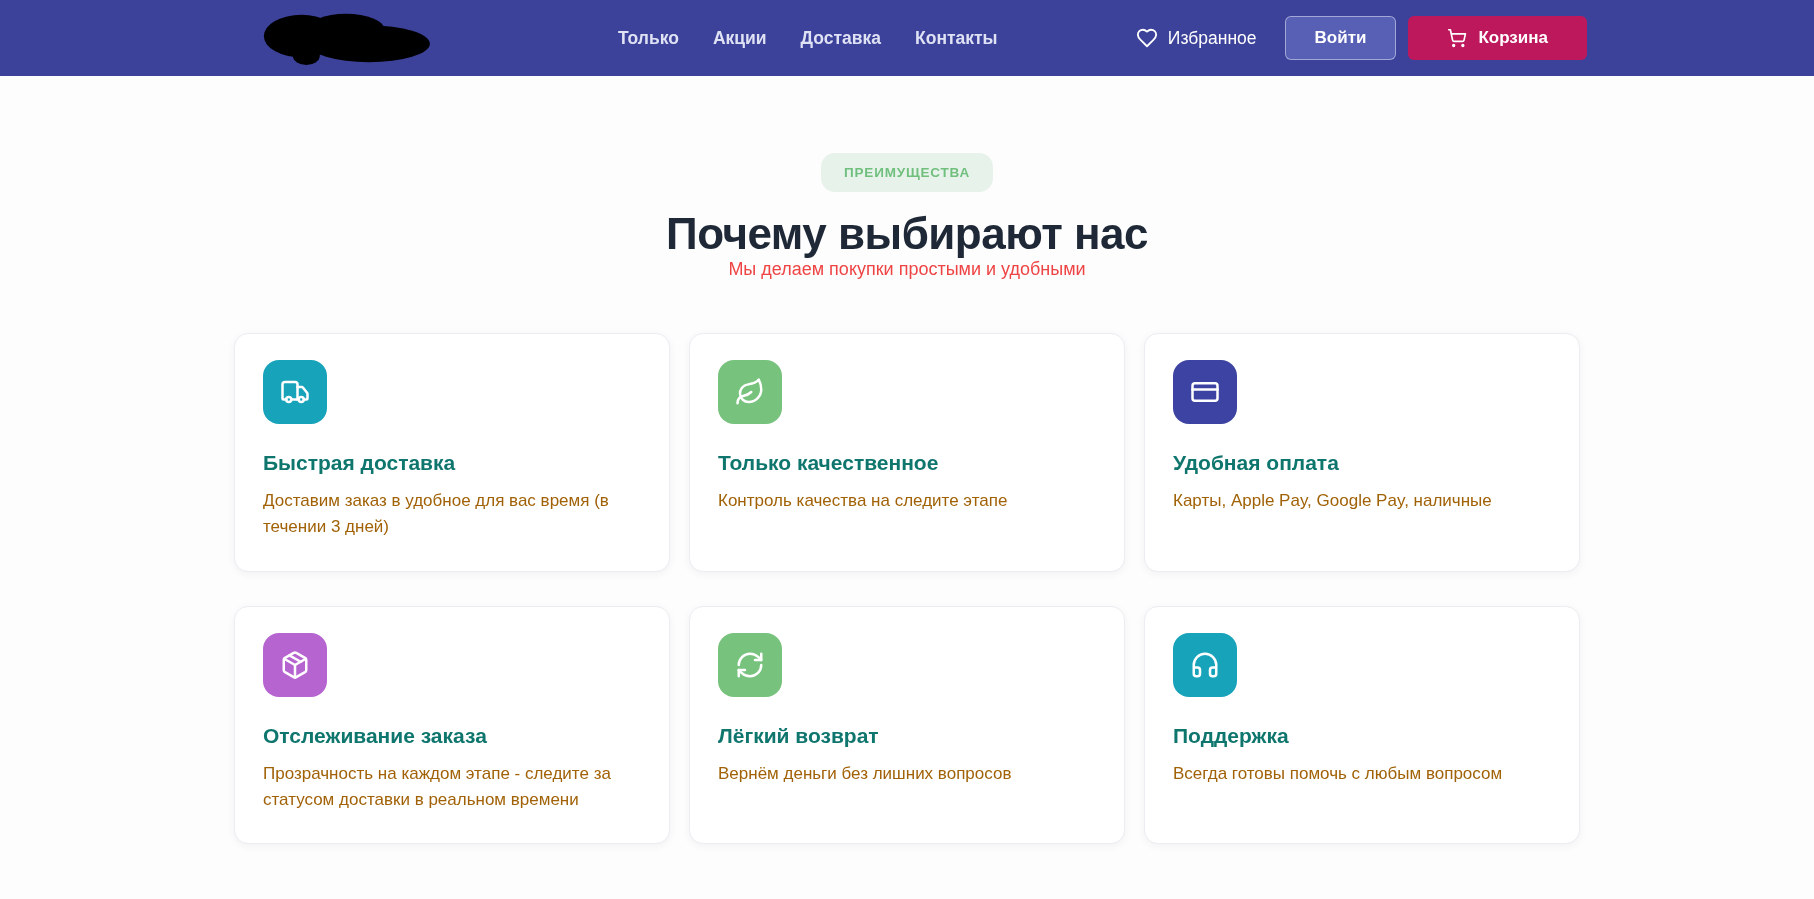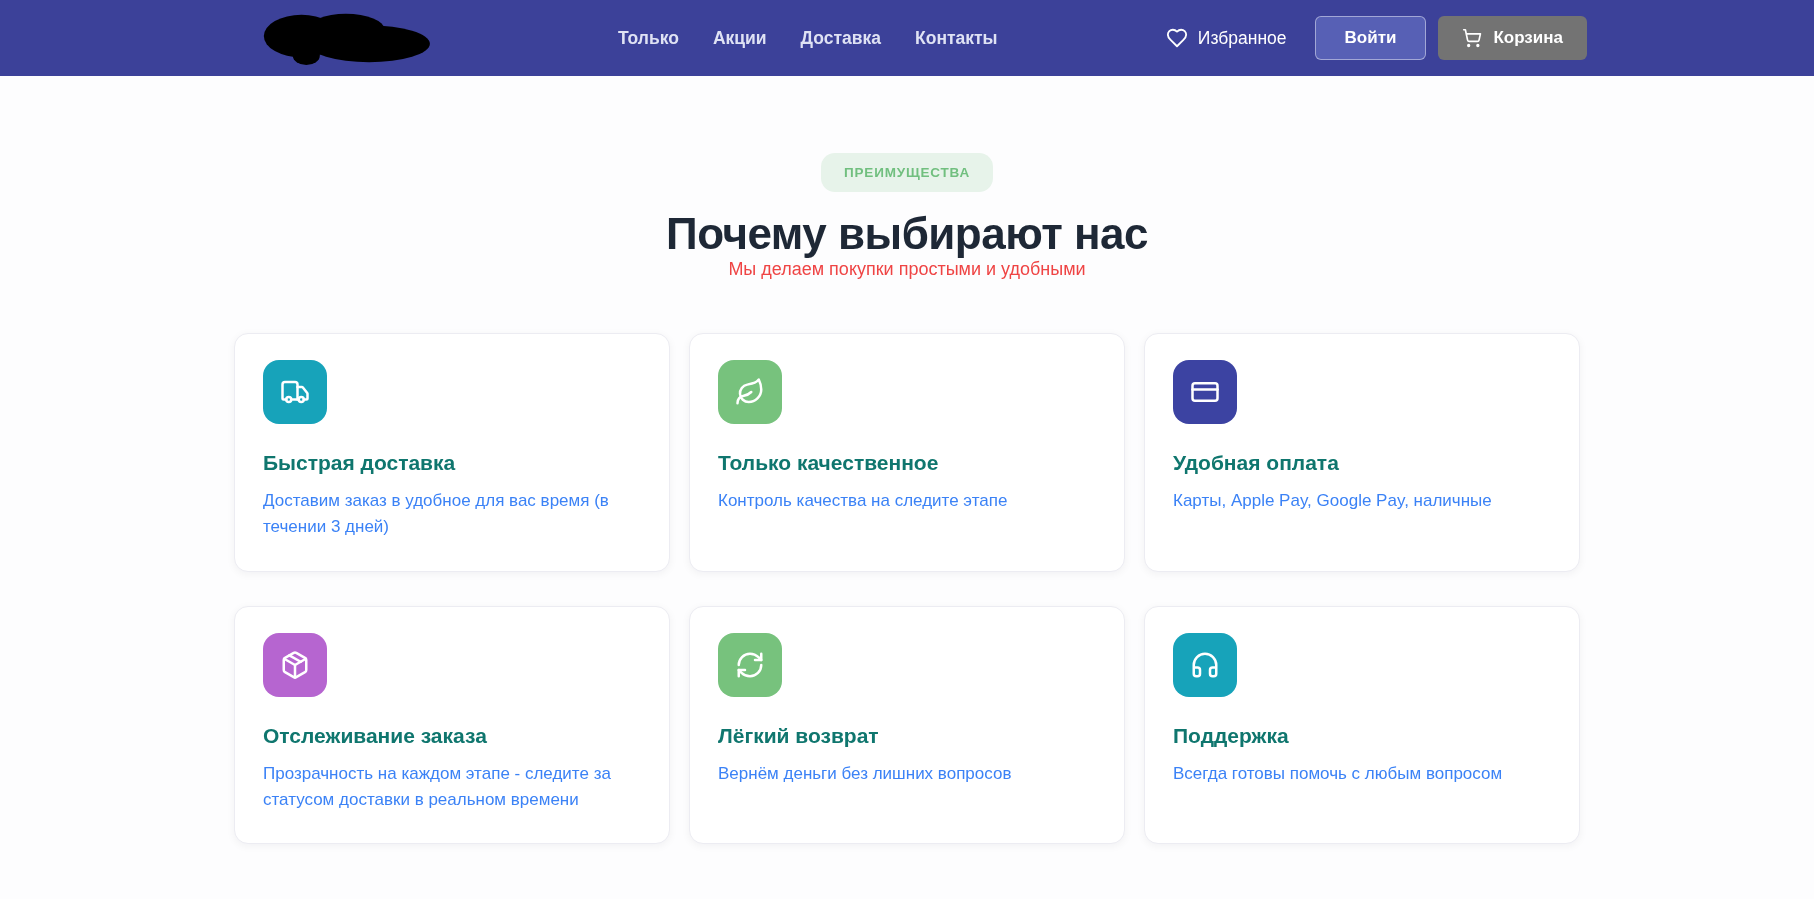--- a/index.html
+++ b/index.html
@@ -72,22 +72,22 @@
     align-items: center;
     justify-content: center;
   }
   .btn-login {
     background: #5760b5;
     border: 1px solid rgba(255,255,255,0.45);
     padding: 0 29px;
     margin-right: 12px;
   }
   .btn-cart {
-    background: #737373;
-    padding: 0 24px;
+    background: #be185d;
+    padding: 0 39px;
     gap: 11px;
   }
 
   
   .section {
     padding-top: 77px;
     text-align: center;
   }
   .badge {
     display: inline-block;
@@ -146,21 +146,21 @@
   .card-title {
     margin-top: 27px;
     font-size: 21px;
     font-weight: 700;
     color: #0f766e;
   }
   .card-desc {
     margin-top: 13px;
     font-size: 17px;
     line-height: 1.55;
-    color: #3b82f6;
+    color: #a16207;
     max-width: 382px;
   }
   .hicon svg { display: block; }
 </style>
 </head>
 <body>
 
 <header class="header">
   <div class="header-inner">
 

